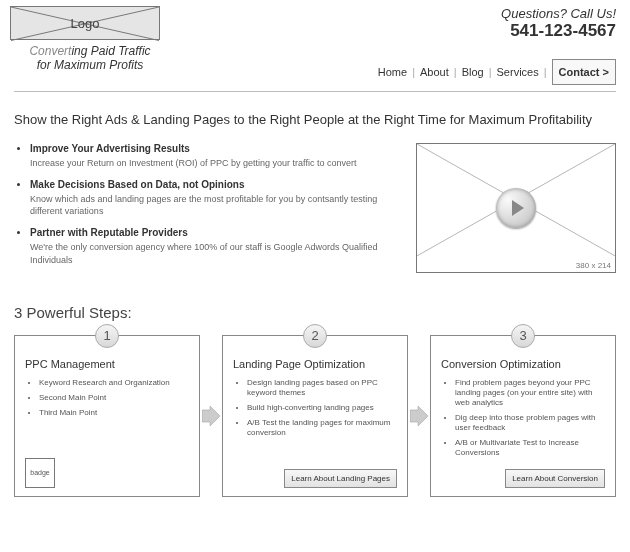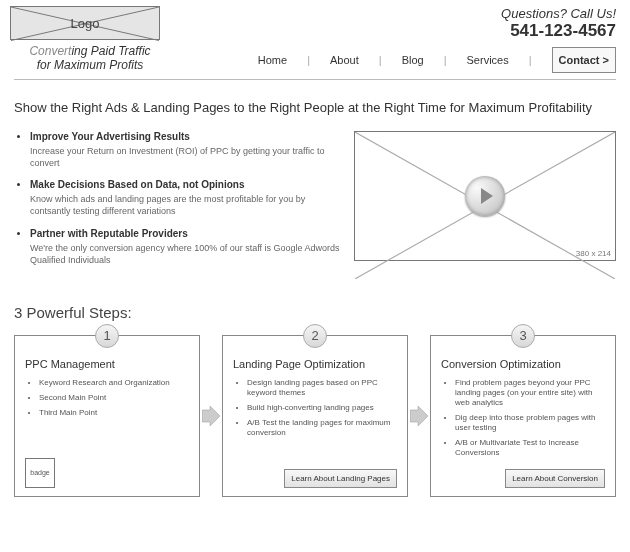--- a/index.html
+++ b/index.html
@@ -23,43 +23,43 @@
   .logo-text {
     position: absolute; inset: 0;
     display: flex; align-items: center; justify-content: center;
     font-size: 13px; color: #444;
   }
   .tagline { font-size: 12px; font-style: italic; text-align: center; padding: 4px 0 0 0; color: #333; }
   .header-right { text-align: right; padding-right: 4px; }
   .questions { font-style: italic; font-size: 13px; }
   .phone { font-weight: bold; font-size: 17px; }
   .nav {
-    margin-top: 6px;
-    display: flex; gap: 20px; justify-content: flex-end; align-items: center;
+    margin-top: 18px;
+    display: flex; gap: 5px; justify-content: flex-end; align-items: center;
     font-size: 11px; color: #333;
   }
   .nav-sep { color: #aaa; }
   .nav a { cursor: pointer; }
   .nav .contact-btn {
     border: 1px solid #888; padding: 6px 6px;
     font-weight: bold; background: #f8f8f8;
     display: inline-flex; align-items: center; gap: 2px;
   }
   hr.rule { border: none; border-top: 1px solid #bbb; margin: 6px 4px 20px 4px; }
   h1.main-heading { font-size: 19px; font-weight: normal; color: #444; margin: 10px 4px 30px 4px; }
   .sub-heading { font-size: 13px; color: #333; margin: 0 4px 16px 4px; }
   .benefits-row { display: flex; gap: 14px; margin: 0 4px; }
   .benefits { flex: 1; }
   .benefits ul { margin: 0; padding-left: 16px; }
   .benefits li { font-size: 10px; margin-bottom: 10px; color: #333; }
   .benefits li strong { font-weight: bold; font-size: 10px; }
   .benefits .desc { display: block; font-size: 9px; color: #666; margin-top: 3px; line-height: 1.35; }
   .video-box {
     position: relative;
-    width: 262px; height: 130px;
+    width: 200px; height: 130px;
     border: 1px solid #777;
     background: #fff;
     flex-shrink: 0;
   }
   .video-box svg.x { position: absolute; inset: 0; }
   .play {
     position: absolute; top: 50%; left: 50%;
     width: 40px; height: 40px;
     margin: -20px 0 0 -20px;
     border-radius: 50%;
@@ -228,21 +228,21 @@
             <polygon points="0,4 8,4 8,0 18,10 8,20 8,16 0,16" fill="#ccc" stroke="#999" stroke-width="0.5"></polygon>
           </svg>
         </div>
       </div>
 
     <div class="step-card">
       <div class="step-num">3</div>
       <div class="step-title">Conversion Optimization</div>
       <ul>
         <li>Find problem pages beyond your PPC landing pages (on your entire site) with web analytics</li>
-        <li>Dig deep into those problem pages with user testing</li>
+        <li>Dig deep into those problem pages with user feedback</li>
         <li>A/B or Multivariate Test to Increase Conversions</li>
       </ul>
       <div class="step-bottom">
         <span></span>
         <button class="learn-btn">Learn About Conversion</button>
       </div>
     </div>
   </div>
 
 </div>

